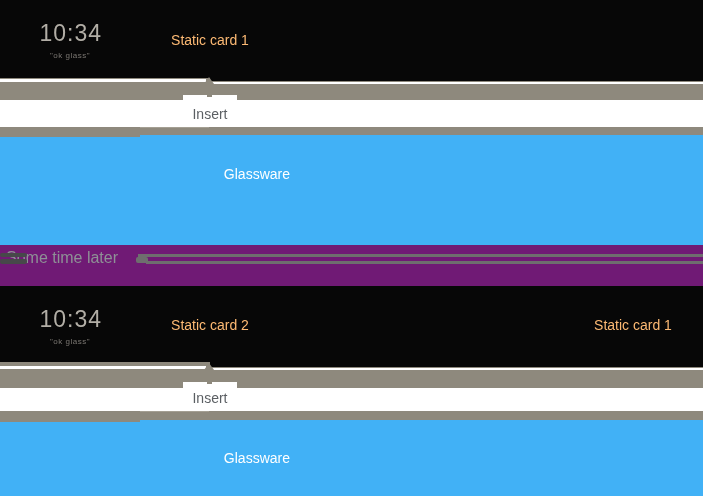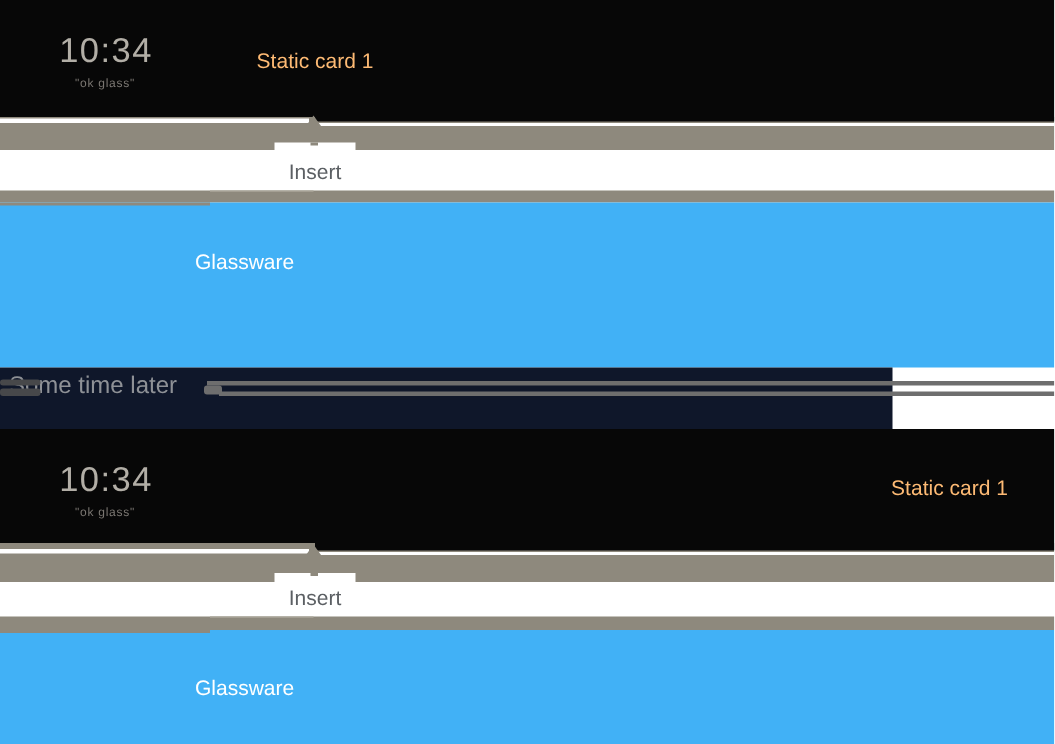--- a/index.html
+++ b/index.html
@@ -57,26 +57,26 @@
   .lower-ribbon{left:0;width:703px;background:#8e897d;}
   .lr1{top:127px;height:8px;}
   .lr2{top:411px;height:9px;}
   .hl{left:140px;width:69px;top:0;height:1px;background:#a49f93;}
 
   
   .glass-card{left:0;width:703px;background:#41b1f6;}
   .gc1{top:135px;height:110px;}
   .gc2{top:420px;height:76px;}
   .step-strip{left:0;width:140px;top:0;height:2px;background:#8e897d;}
-  .glass-label{left:130px;width:160px;text-align:left;font-size:14px;color:#ffffff;}
+  .glass-label{left:130px;width:160px;text-align:right;font-size:14px;color:#ffffff;}
   .gc1 .glass-label{top:31px;}
   .gc2 .glass-label{top:30px;}
 
   
-  .separator{left:0;top:245px;width:595px;height:41px;background:#0f172a;}
+  .separator{left:0;top:245px;width:703px;height:41px;background:#701a75;}
   .later-text{left:6px;top:4px;font-size:16px;color:#8e9196;}
   .cont-line{background:#6e6e6e;}
   .stub{background:#47484a;border-radius:2px;}
   .stub-a{left:0;top:8px;width:27px;height:4px;}
   .stub-b{left:0;top:14px;width:27px;height:4.5px;}
   .blob{left:136px;top:12px;width:12px;height:6px;background:#6e6e6e;border-radius:2px;}
   .line-a{left:138px;top:9px;width:565px;height:2.5px;}
   .line-b{left:146px;top:16px;width:557px;height:3px;}
 </style>
 </head>
@@ -121,20 +121,21 @@
     <div class="abs blob"></div>
     <div class="abs cont-line line-a"></div>
     <div class="abs cont-line line-b"></div>
   </div>
 
   <div class="abs black-card bc2">
     <div class="abs clock">
       <div class="time">10:34</div>
       <div class="hint">"ok glass"</div>
     </div>
+    <div class="abs card-label lbl-center2">Static card 2</div>
     <div class="abs card-label lbl-right">Static card 1</div>
   </div>
 
   <div class="abs ribbon rb2">
     <div class="abs cap-right"></div>
     <div class="abs wline wl-left"></div>
     <div class="abs wline wl-right"></div>
     <div class="abs seam-arrow"></div>
     <div class="abs notch"></div>
     <div class="abs notch-tick"></div>

